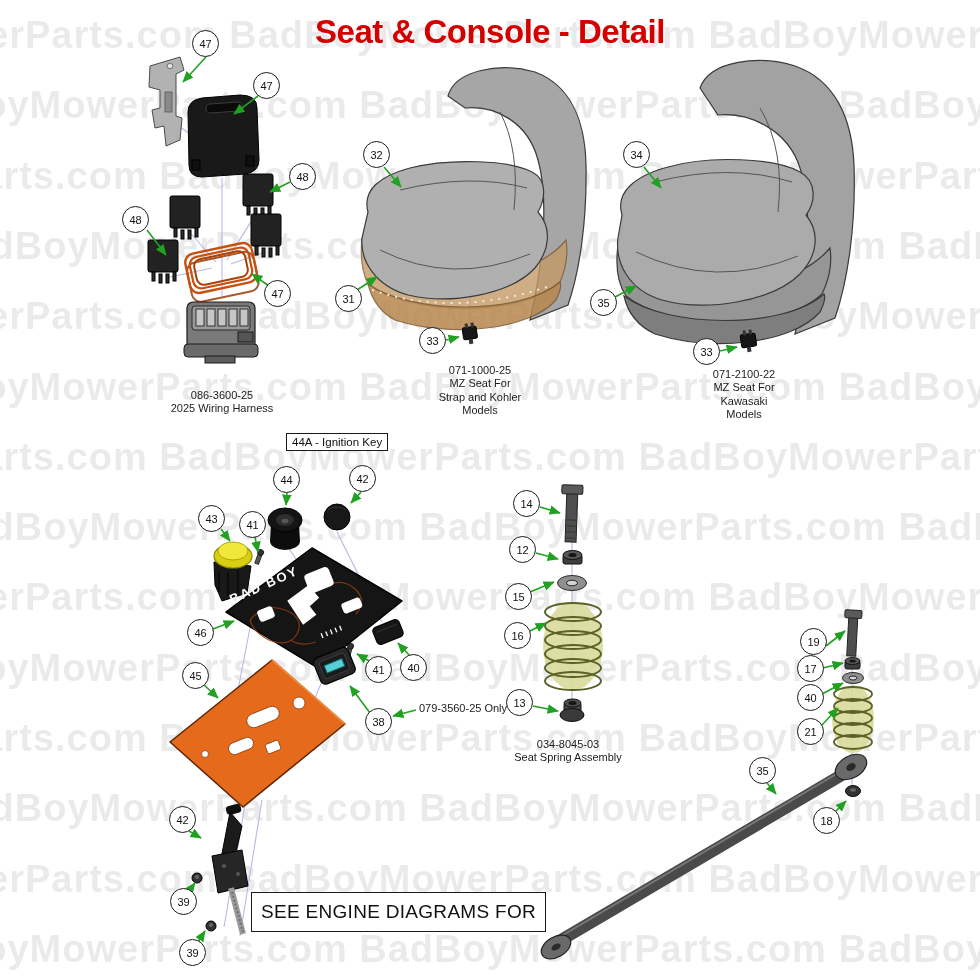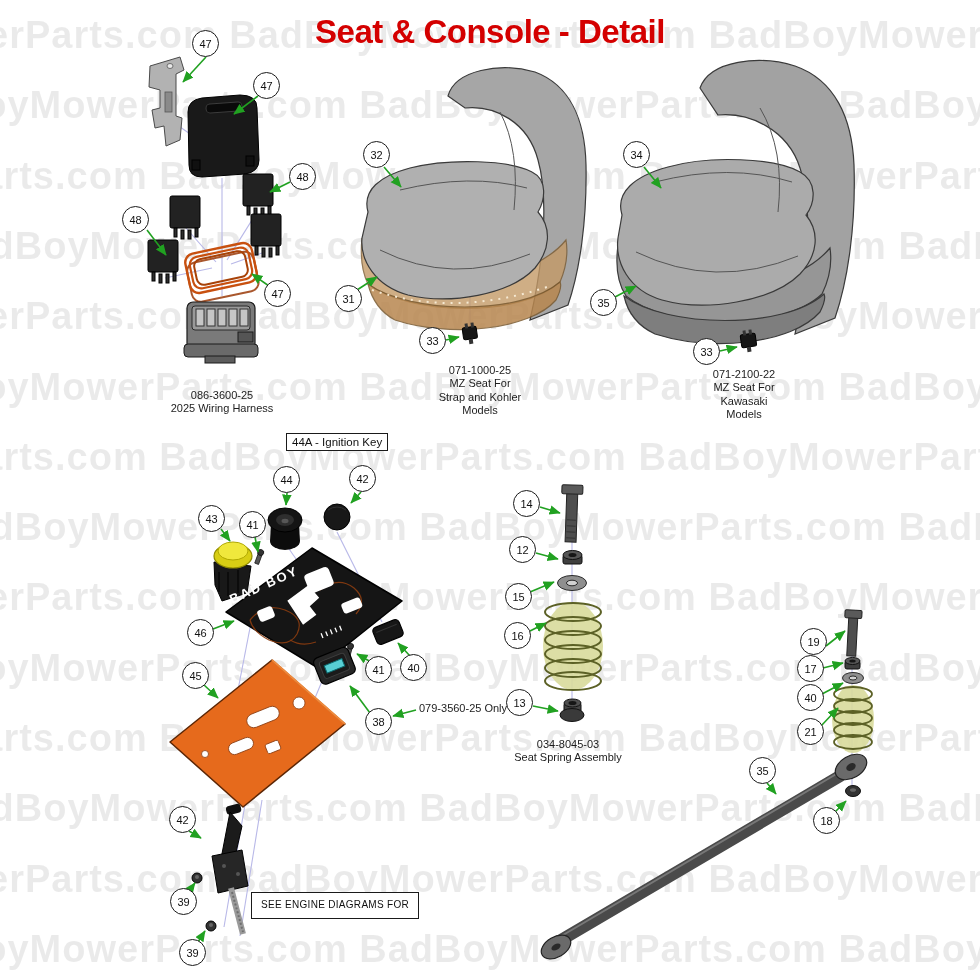--- a/index.html
+++ b/index.html
@@ -18,21 +18,21 @@
   .callout{position:absolute;width:27px;height:27px;border:1.4px solid #1a1a1a;border-radius:50%;
            background:#fff;display:flex;align-items:center;justify-content:center;
            font-size:11px;color:#111;z-index:5;box-sizing:border-box;}
   
   .plabel{position:absolute;z-index:4;text-align:center;font-size:11px;line-height:1.22;color:#1c1c1c;}
   .plabel div{white-space:nowrap;}
   .note{position:absolute;z-index:4;font-size:11px;color:#1c1c1c;white-space:nowrap;}
   .boxed{position:absolute;z-index:5;background:#fff;border:1px solid #1a1a1a;
          padding:2px 5px;font-size:11.5px;color:#111;white-space:nowrap;}
   .engine-note{position:absolute;z-index:5;background:#fff;border:1.3px solid #1a1a1a;
-         padding:5px 9px;font-size:10px;line-height:1.45;color:#111;letter-spacing:.3px;}
+         padding:5px 9px;font-size:19px;line-height:1.45;color:#111;letter-spacing:.3px;}
   .engine-note div{white-space:nowrap;}
 </style>
 </head>
 <body>
 
 <div class="canvas">
 
   <div class="wm-layer">
       <div class="wm-row" style="top: 14px; left: -250px;">BadBoyMowerParts.com   BadBoyMowerParts.com   BadBoyMowerParts.com   BadBoyMowerParts.com   </div>
       <div class="wm-row" style="top: 84.3px; left: -120px;">BadBoyMowerParts.com   BadBoyMowerParts.com   BadBoyMowerParts.com   BadBoyMowerParts.com   </div>

